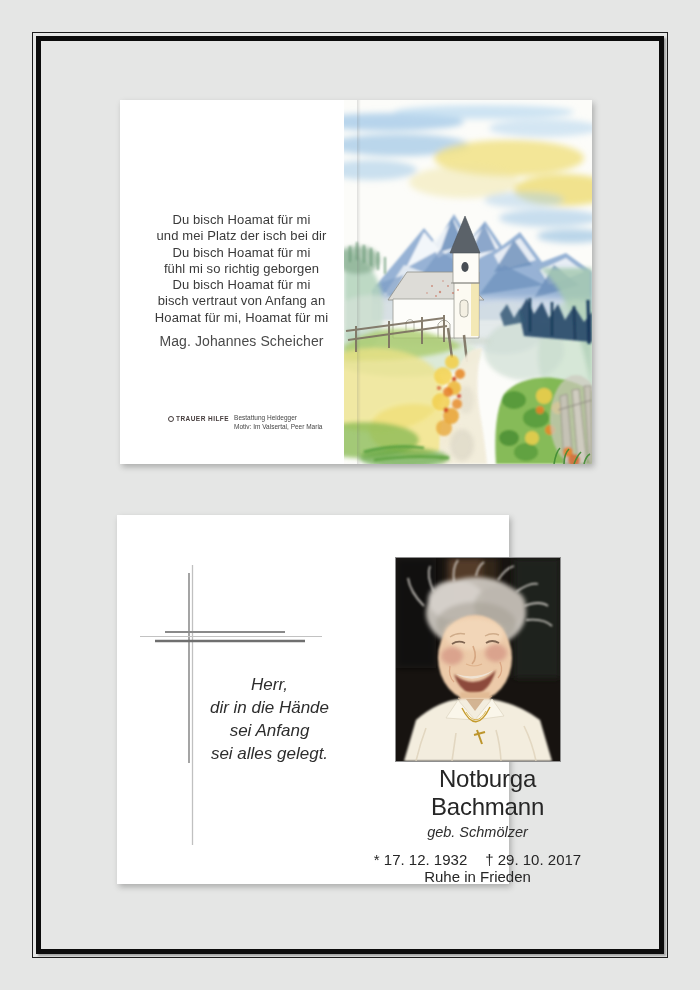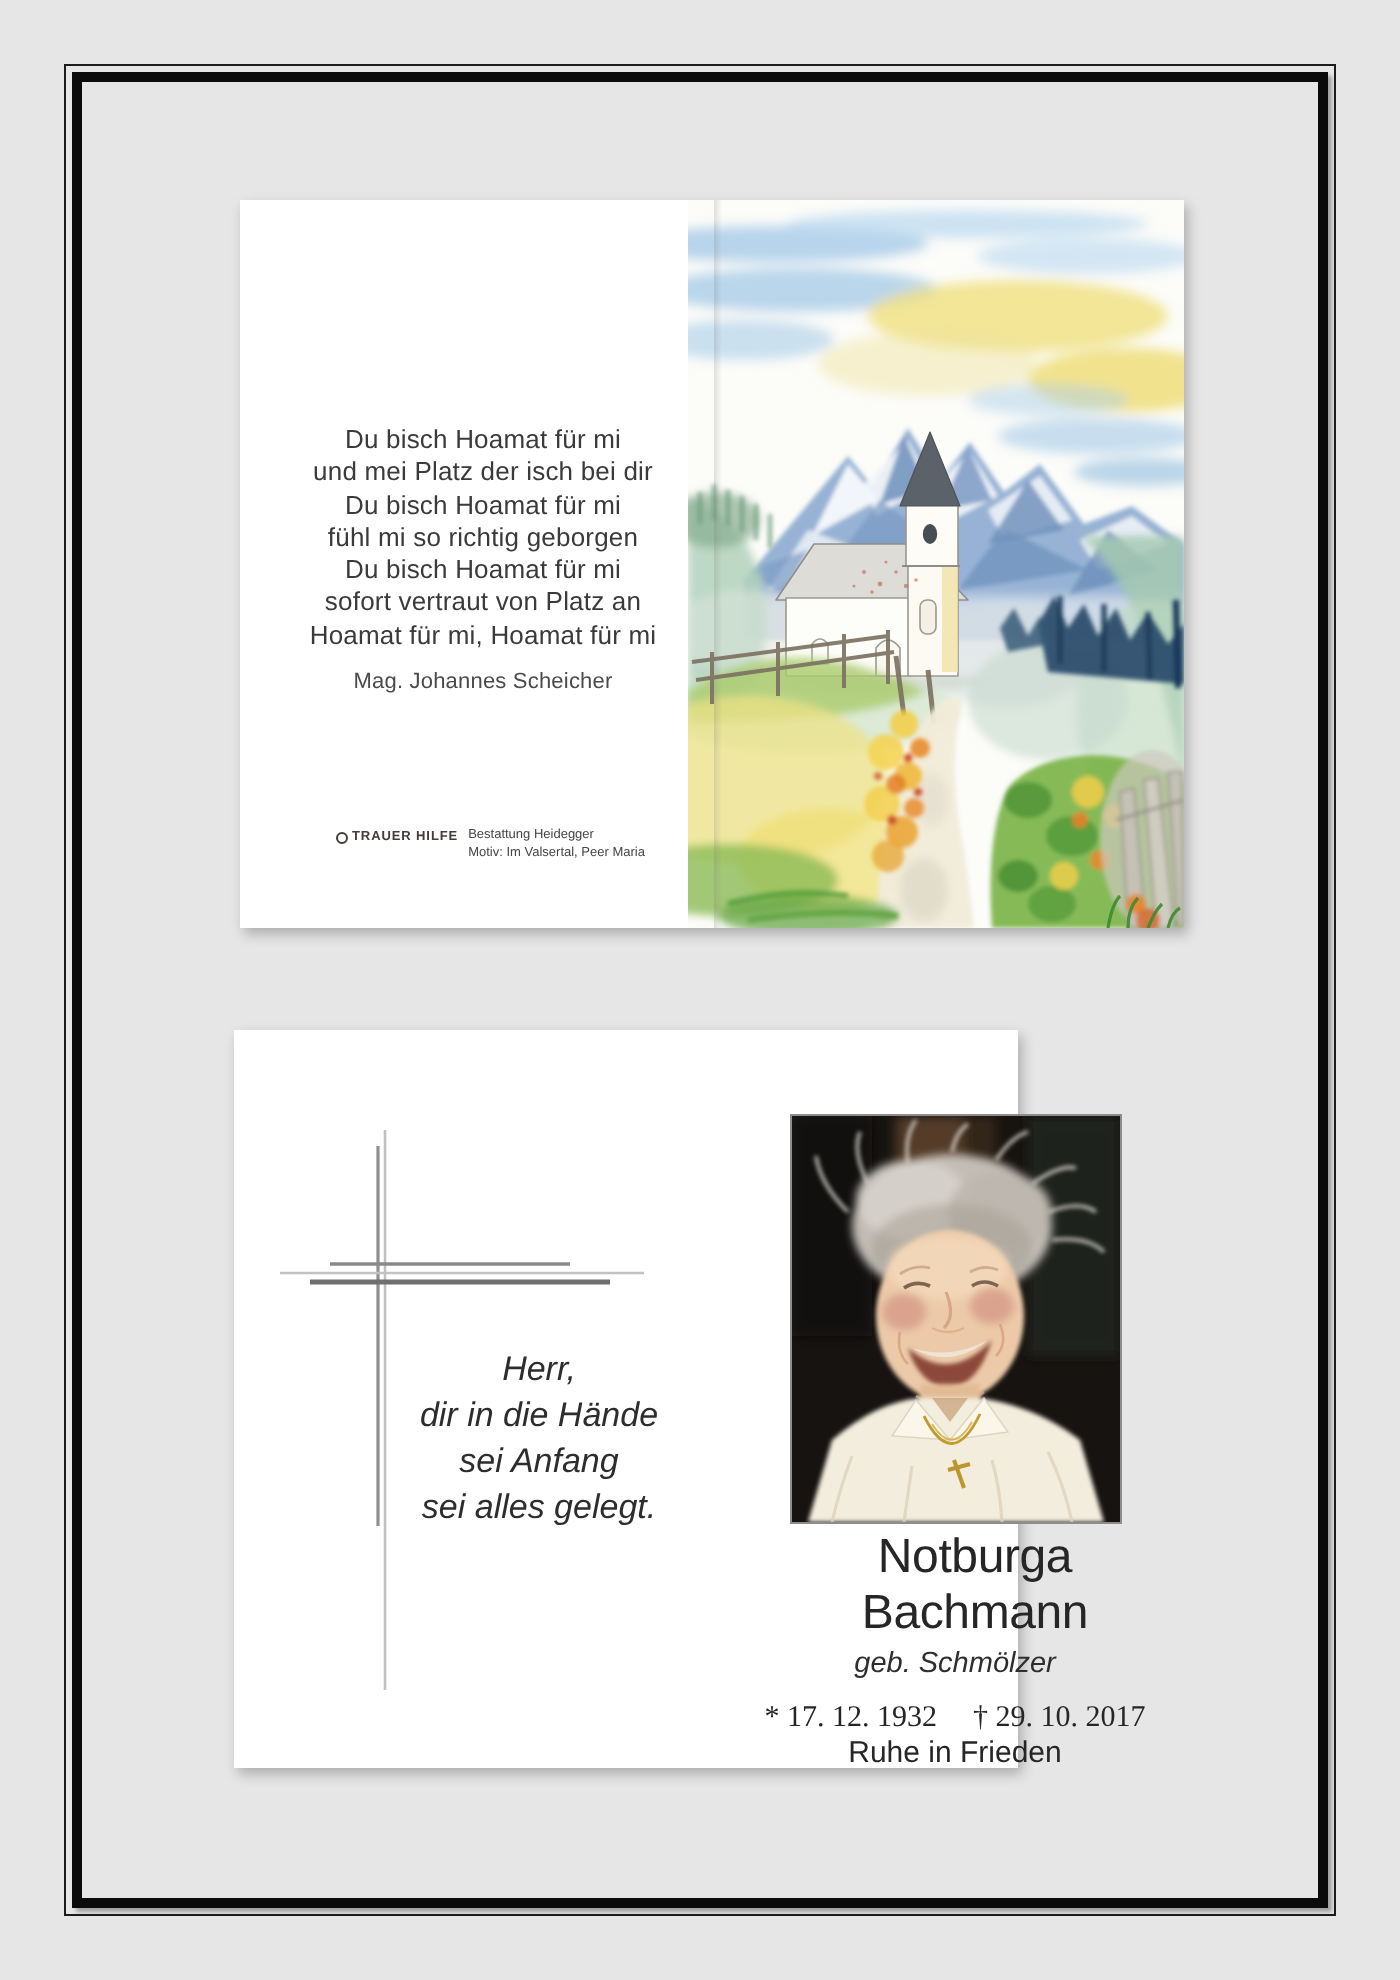--- a/index.html
+++ b/index.html
@@ -5,53 +5,53 @@
   html,body{margin:0;padding:0;}
   body{font-family:"Liberation Sans",sans-serif;}
   .stage{position:relative;width:700px;height:990px;background:#e5e6e5;overflow:hidden;}
   .frame-outer{position:absolute;left:32px;top:32px;right:32px;bottom:32px;border:1px solid #1c1c1c;}
   .frame-inner{position:absolute;left:36px;top:36px;right:36px;bottom:36px;border:5px solid #0b0b0b;box-shadow:2px 2px 2px rgba(0,0,0,.3);}
   .card{position:absolute;background:#ffffff;box-shadow:2px 3px 6px rgba(0,0,0,.25);}
   .card-top{left:120px;top:100px;width:472px;height:364px;}
   .card-bottom{left:117px;top:515px;width:392px;height:369px;}
   
   .poem{position:absolute;left:0;top:112px;width:243px;text-align:center;font-size:13px;line-height:16.3px;color:#3a3a3a;letter-spacing:.1px;}
-  .poem-author{margin-top:7px;font-size:11px;color:#4a4a4a;}
+  .poem-author{margin-top:7px;font-size:14px;color:#4a4a4a;}
   .card-footer{position:absolute;left:48px;top:314px;display:flex;gap:5px;align-items:flex-start;}
   .brand{display:flex;align-items:center;gap:2px;font-size:6.5px;font-weight:bold;letter-spacing:.45px;color:#443b3b;margin-top:1px;white-space:nowrap;}
   .brand-icon{display:inline-block;width:4px;height:4px;border:1px solid #443b3b;border-radius:50%;}
   .pub{font-size:6.5px;line-height:8.5px;color:#454545;white-space:nowrap;}
   .painting{position:absolute;right:0;top:0;width:248px;height:364px;}
   .fold{position:absolute;left:237px;top:0;bottom:0;width:4px;background:linear-gradient(to right,rgba(110,110,110,.20),rgba(255,255,255,0));}
   
   .cross{position:absolute;left:20px;top:48px;}
   .verse{position:absolute;left:45px;top:158px;width:215px;text-align:center;font-style:italic;font-size:17px;line-height:23px;color:#2d2d2d;}
   .photo{position:absolute;left:278px;top:42px;width:164px;height:203px;border:1px solid #8d8d8d;box-sizing:content-box;}
   .photo svg{display:block;}
   .deceased{position:absolute;left:250px;top:250px;width:221px;text-align:center;color:#262626;}
   .name{font-size:24px;letter-spacing:-.2px;margin-left:20px;}
   .maiden{font-size:14.5px;margin-top:3px;color:#2e2e2e;font-style:italic;}
-  .dates{font-size:15px;margin-top:11px;display:flex;justify-content:center;gap:18px;font-family:Liberation Serif, serif;}
+  .dates{font-size:15px;margin-top:11px;display:flex;justify-content:center;gap:18px;}
   .closing{font-size:15px;}
 </style>
 </head>
 <body>
 
 <div class="stage">
   <div class="frame-outer"></div>
   <div class="frame-inner"></div>
 
   <div class="card card-top">
     <div class="poem">
       <div>Du bisch Hoamat für mi</div>
       <div>und mei Platz der isch bei dir</div>
       <div>Du bisch Hoamat für mi</div>
       <div>fühl mi so richtig geborgen</div>
       <div>Du bisch Hoamat für mi</div>
-      <div>sofort vertraut von Platz an</div>
+      <div>bisch vertraut von Anfang an</div>
       <div>Hoamat für mi, Hoamat für mi</div>
       <div class="poem-author">Mag. Johannes Scheicher</div>
     </div>
 
     <div class="card-footer">
       <div class="brand">
         <span class="brand-icon"></span>
         <span>TRAUER HILFE</span>
       </div>
       <div class="pub">

